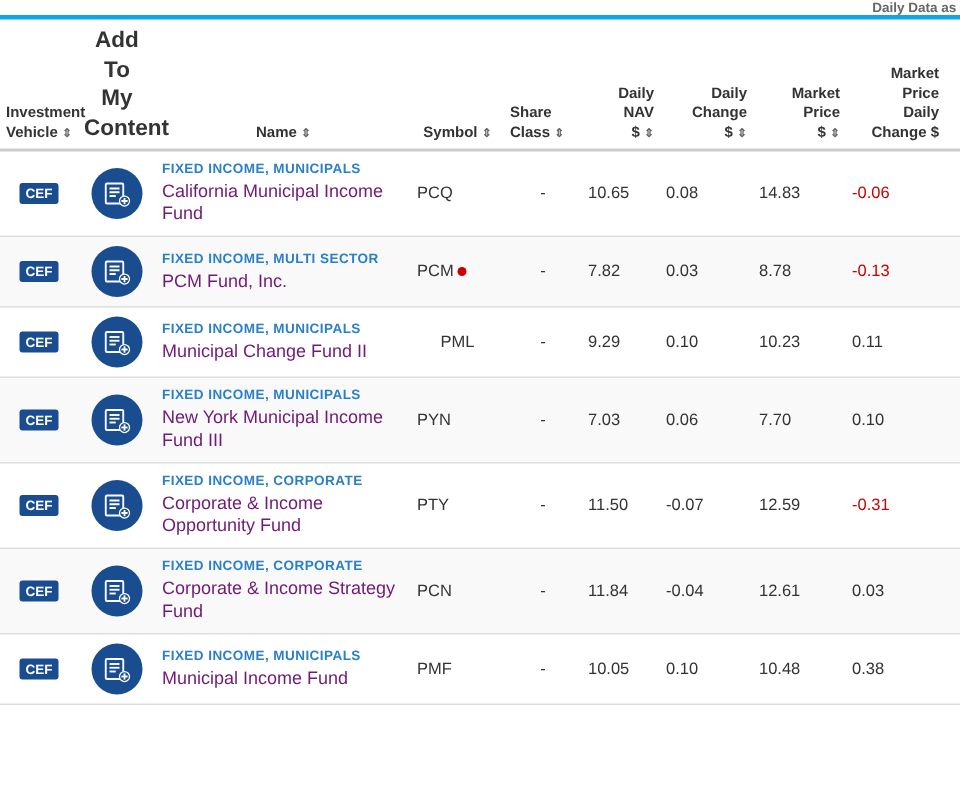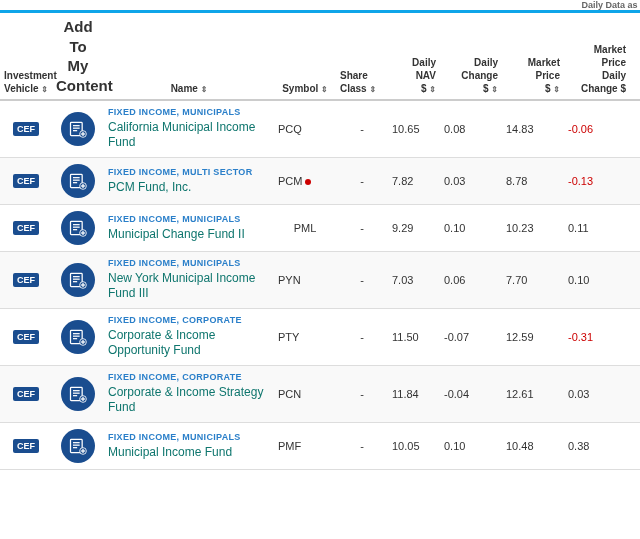--- a/index.html
+++ b/index.html
@@ -96,21 +96,21 @@
       font-weight: bold;
       color: #2a7fc9;
       text-transform: uppercase;
       letter-spacing: 0.3px;
       margin-bottom: 2px;
       line-height: 1.2;
     }
     .fund-name {
       font-size: 12px;
       font-weight: normal;
-      color: #0f766e;
+      color: #701a75;
       line-height: 1.3;
     }
 
     .dot-red {
       display: inline-block;
       width: 6px;
       height: 6px;
       border-radius: 50%;
       background: #cc0000;
       margin-left: 3px;

